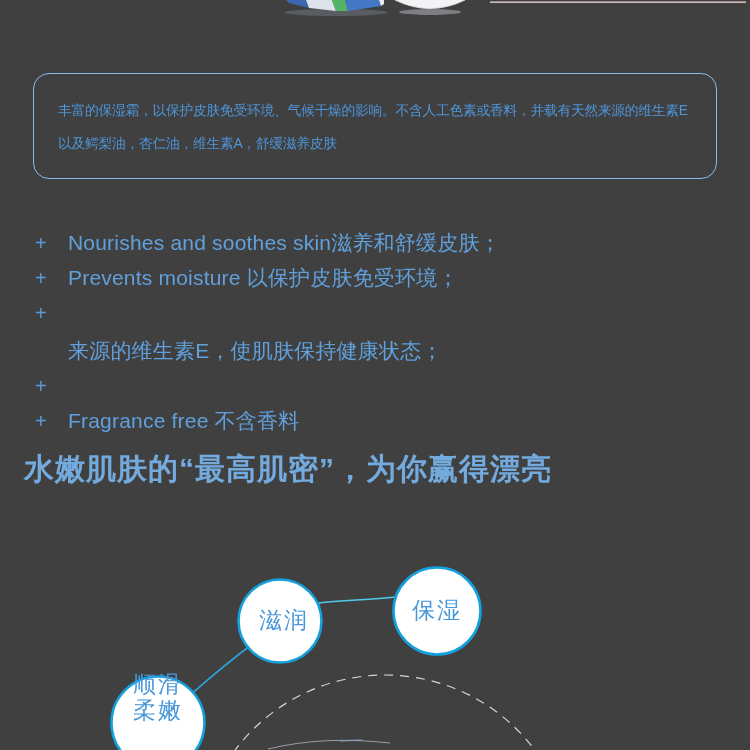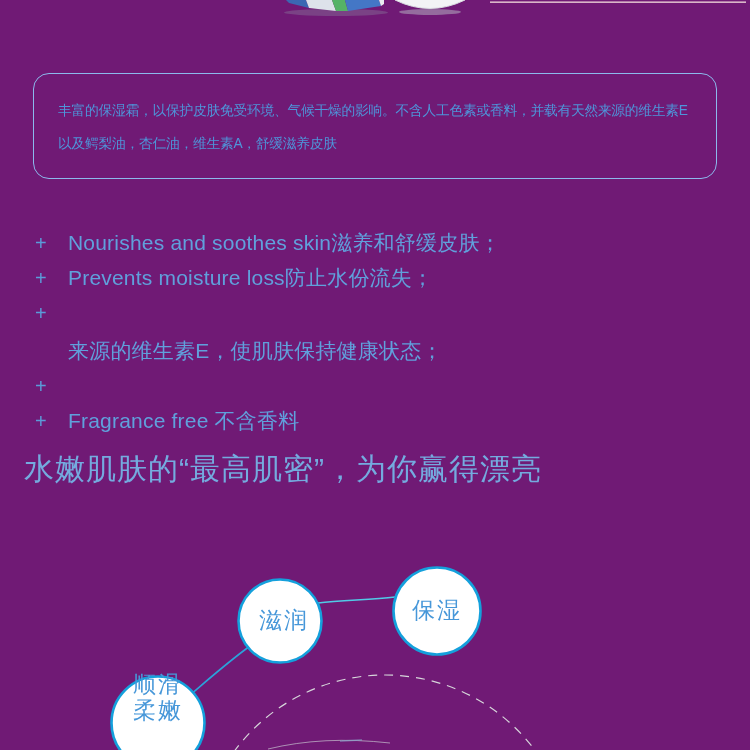--- a/index.html
+++ b/index.html
@@ -1,17 +1,17 @@
 <!DOCTYPE html>
 <html><head>
 <meta charset="utf-8">
 <style>
   html,body{margin:0;padding:0;background:#ffffff;}
   .page{
-    position:relative;width:750px;height:750px;background:#701a75;overflow:hidden;
+    position:relative;width:750px;height:750px;background:#404040;overflow:hidden;
     font-family:"Liberation Sans","DejaVu Sans",sans-serif;
   }
   
   .top-art{position:absolute;left:0;top:0;}
   
   .intro-box{
     position:absolute;left:33px;top:73px;width:684px;height:106px;
     border:1.5px solid #8cb9ec;border-radius:16px;box-sizing:border-box;
     padding:20px 24px 0 24px;
   }
@@ -25,21 +25,21 @@
   .plus{
     flex:0 0 33px;margin-left:35px;color:#5b9bd8;font-size:20px;line-height:26px;
     font-weight:400;
   }
   .feat-text{color:#60a0dc;font-size:21px;line-height:26px;letter-spacing:0.2px;}
   .feat-text .l2{display:block;margin-top:38px;}
   .feat-text .l2:empty{display:none;}
   
   .headline{
     position:absolute;left:24px;top:449px;margin:0;
-    font-size:30px;font-weight:400;color:#74abdf;letter-spacing:1px;white-space:nowrap;
+    font-size:30px;font-weight:700;color:#74abdf;letter-spacing:1px;white-space:nowrap;
   }
   
   .bubble-art{position:absolute;left:0;top:538px;}
   .bubble-label{
     position:absolute;width:100px;text-align:center;
     color:#4697d9;font-size:23px;letter-spacing:2px;line-height:26px;
   }
   .bubble-label.b1{left:234px;top:607px;}
   .bubble-label.b2{left:387px;top:597px;}
   .bubble-label.b3{left:108px;top:671px;}
@@ -71,21 +71,21 @@
     <p>以及鳄梨油，杏仁油，维生素A，舒缓滋养皮肤</p>
   </div>
 
   <div class="features">
     <div class="feat-row">
       <span class="plus">+</span>
       <span class="feat-text"><span>Nourishes and soothes skin滋养和舒缓皮肤；</span></span>
     </div>
     <div class="feat-row">
       <span class="plus">+</span>
-      <span class="feat-text"><span>Prevents moisture loss防止水份流失；</span></span>
+      <span class="feat-text"><span>Prevents moisture 以保护皮肤免受环境；</span></span>
     </div>
     <div class="feat-row">
       <span class="plus">+</span>
       <span class="feat-text"><span class="l2">来源的维生素E，使肌肤保持健康状态；</span></span>
     </div>
     <div class="feat-row">
       <span class="plus">+</span>
     </div>
     <div class="feat-row">
       <span class="plus">+</span>

